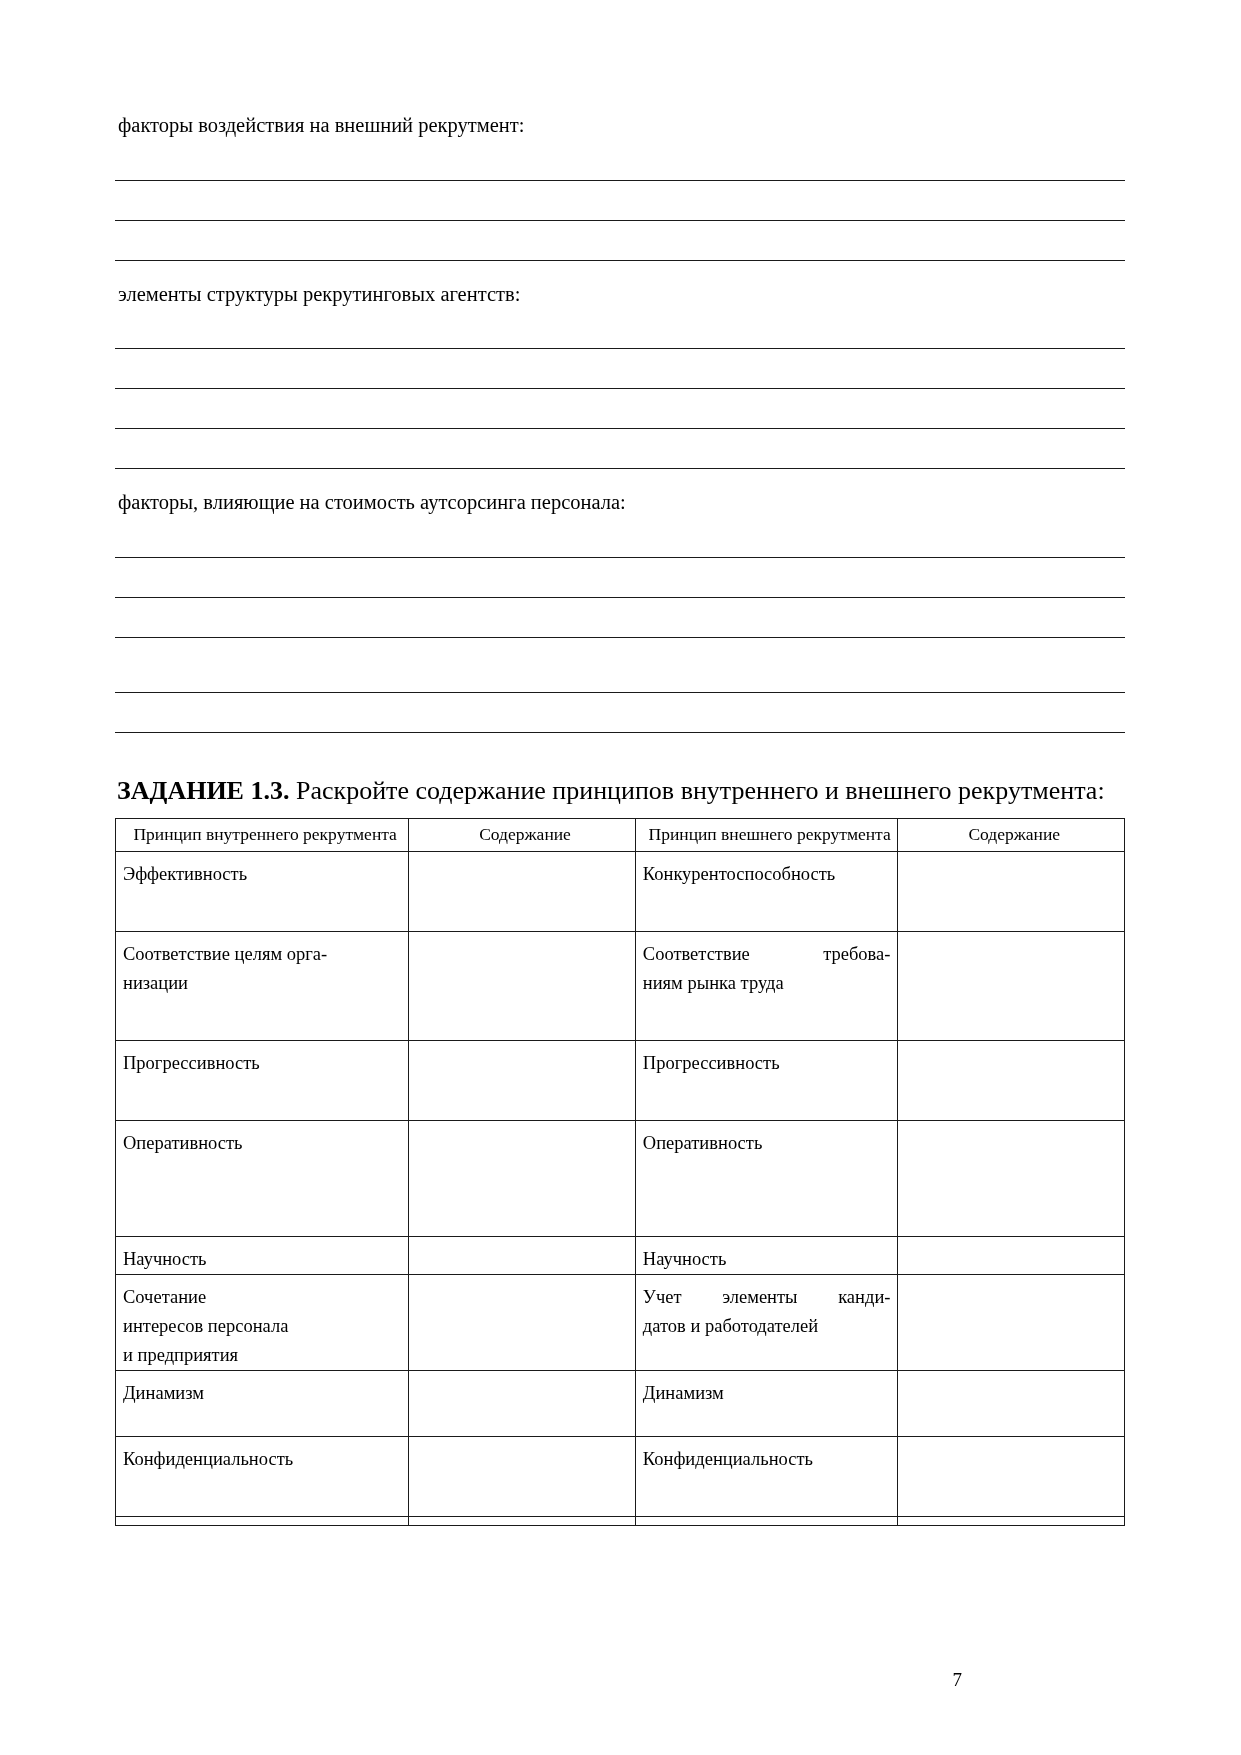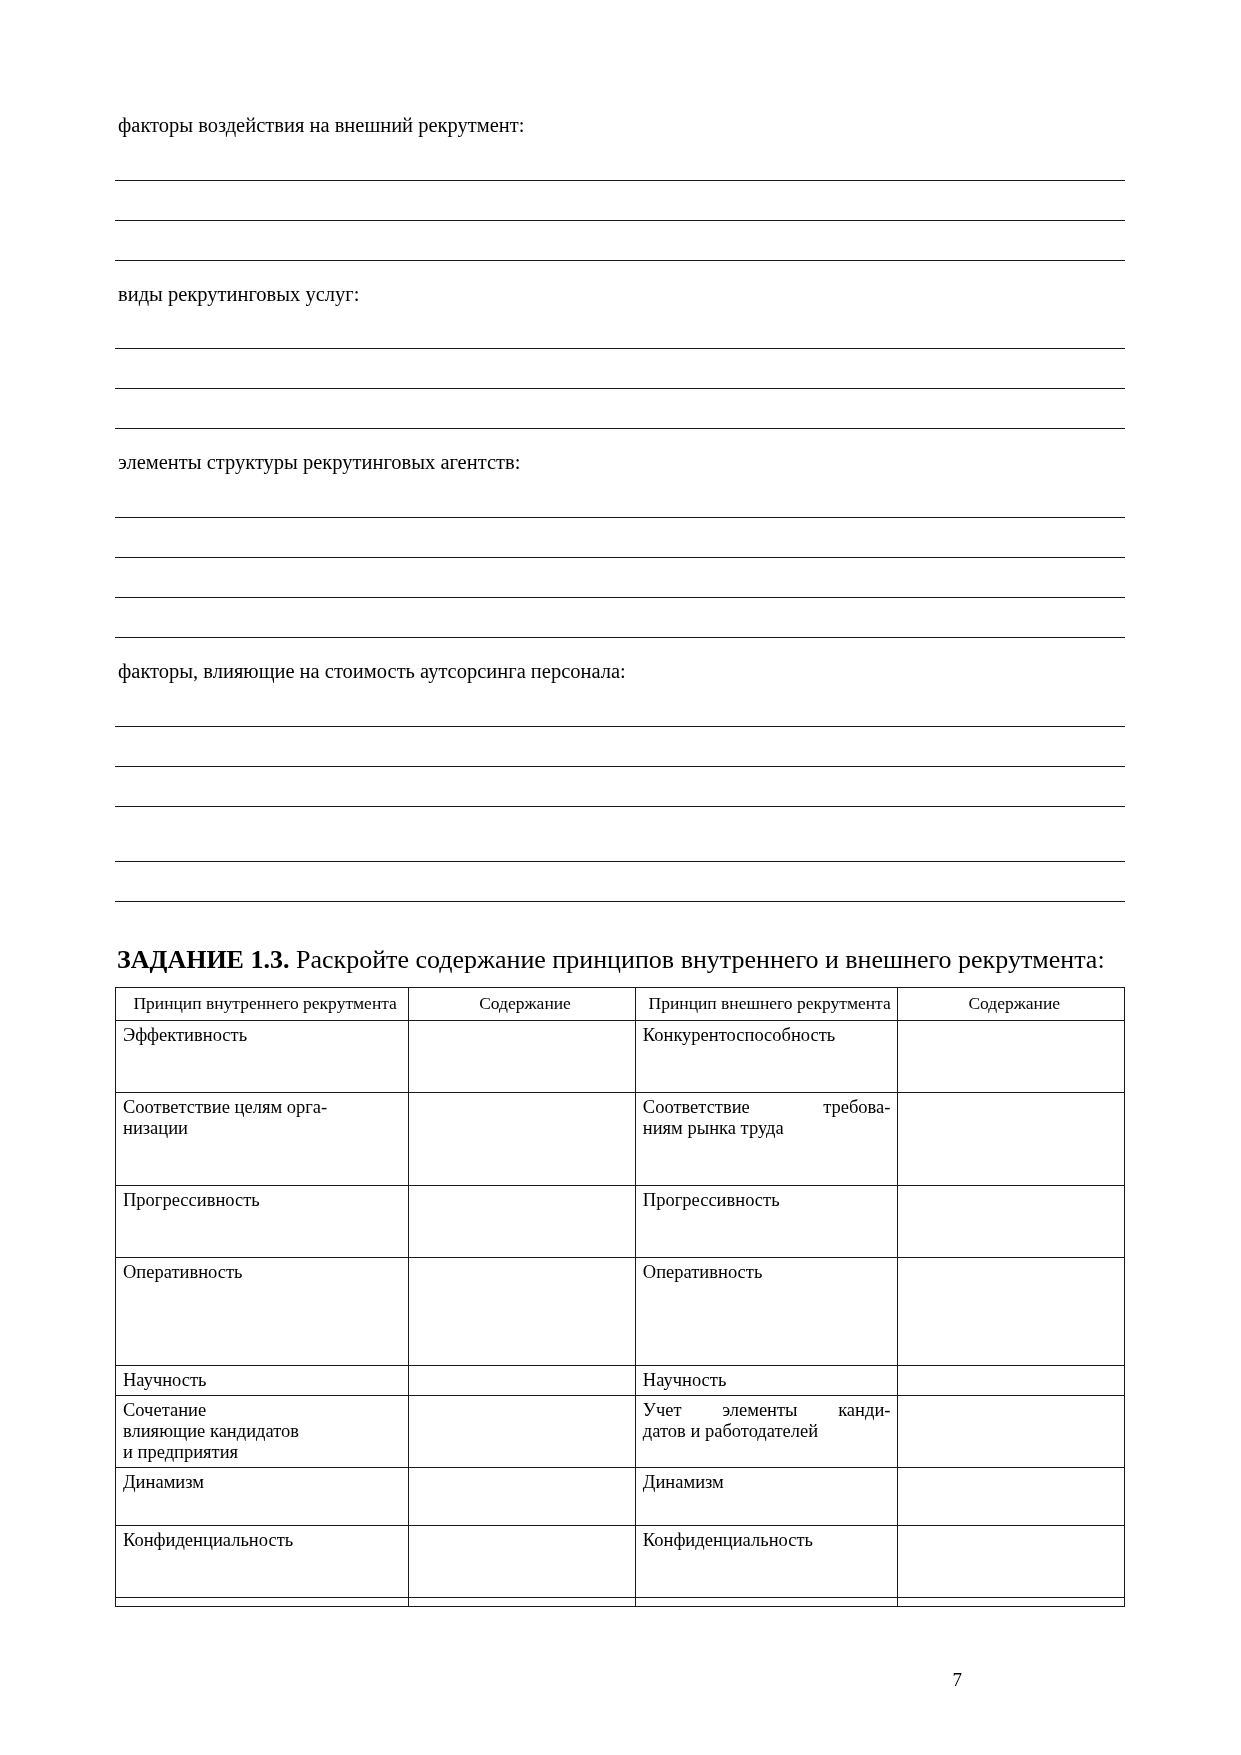--- a/index.html
+++ b/index.html
@@ -69,20 +69,21 @@
     font-size: 17.5px;
     line-height: 1.2;
     padding: 5px 4px 6px 10px;
   }
   col.c1 { width: 268px; }
   col.c2 { width: 207px; }
   col.c3 { width: 240px; }
   col.c4 { width: 207px; }
   td .jline {
     display: block;
+    margin-top: 8px;
   }
   .cellpad-1 { height: 42px; }
   .cellpad-2 { height: 78px; }
 
   .pageno {
     position: absolute;
     right: 118px;
     bottom: 64px;
     font-size: 19px;
   }
@@ -95,28 +96,20 @@
 
     <div class="sec">
       <div class="prompt">факторы воздействия на внешний рекрутмент:</div>
       <div class="rule-group">
         <div class="rule first"></div>
         <div class="rule"></div>
         <div class="rule"></div>
       </div>
     </div>
 
-    <div class="sec">
-      <div class="prompt">виды рекрутинговых услуг:</div>
-      <div class="rule-group">
-        <div class="rule first"></div>
-        <div class="rule"></div>
-        <div class="rule"></div>
-      </div>
-    </div>
 
     <div class="sec">
       <div class="prompt">элементы структуры рекрутинговых агентств:</div>
       <div class="rule-group">
         <div class="rule first"></div>
         <div class="rule"></div>
         <div class="rule"></div>
         <div class="rule"></div>
       </div>
     </div>
@@ -215,21 +208,21 @@
           <td></td>
           <td>
             <span class="jline">Научность</span>
           </td>
           <td></td>
         </tr>
 
         <tr>
           <td>
             <span class="jline">Сочетание</span>
-            <span class="jline">влияющие кандидатов</span>
+            <span class="jline">интересов персонала</span>
             <span class="jline">и предприятия</span>
           </td>
           <td></td>
           <td>
             <span class="jline justify" style="display:block;text-align:justify;text-align-last:justify">Учет элементы канди-</span>
             <span class="jline">датов и работодателей</span>
           </td>
           <td></td>
         </tr>
 

